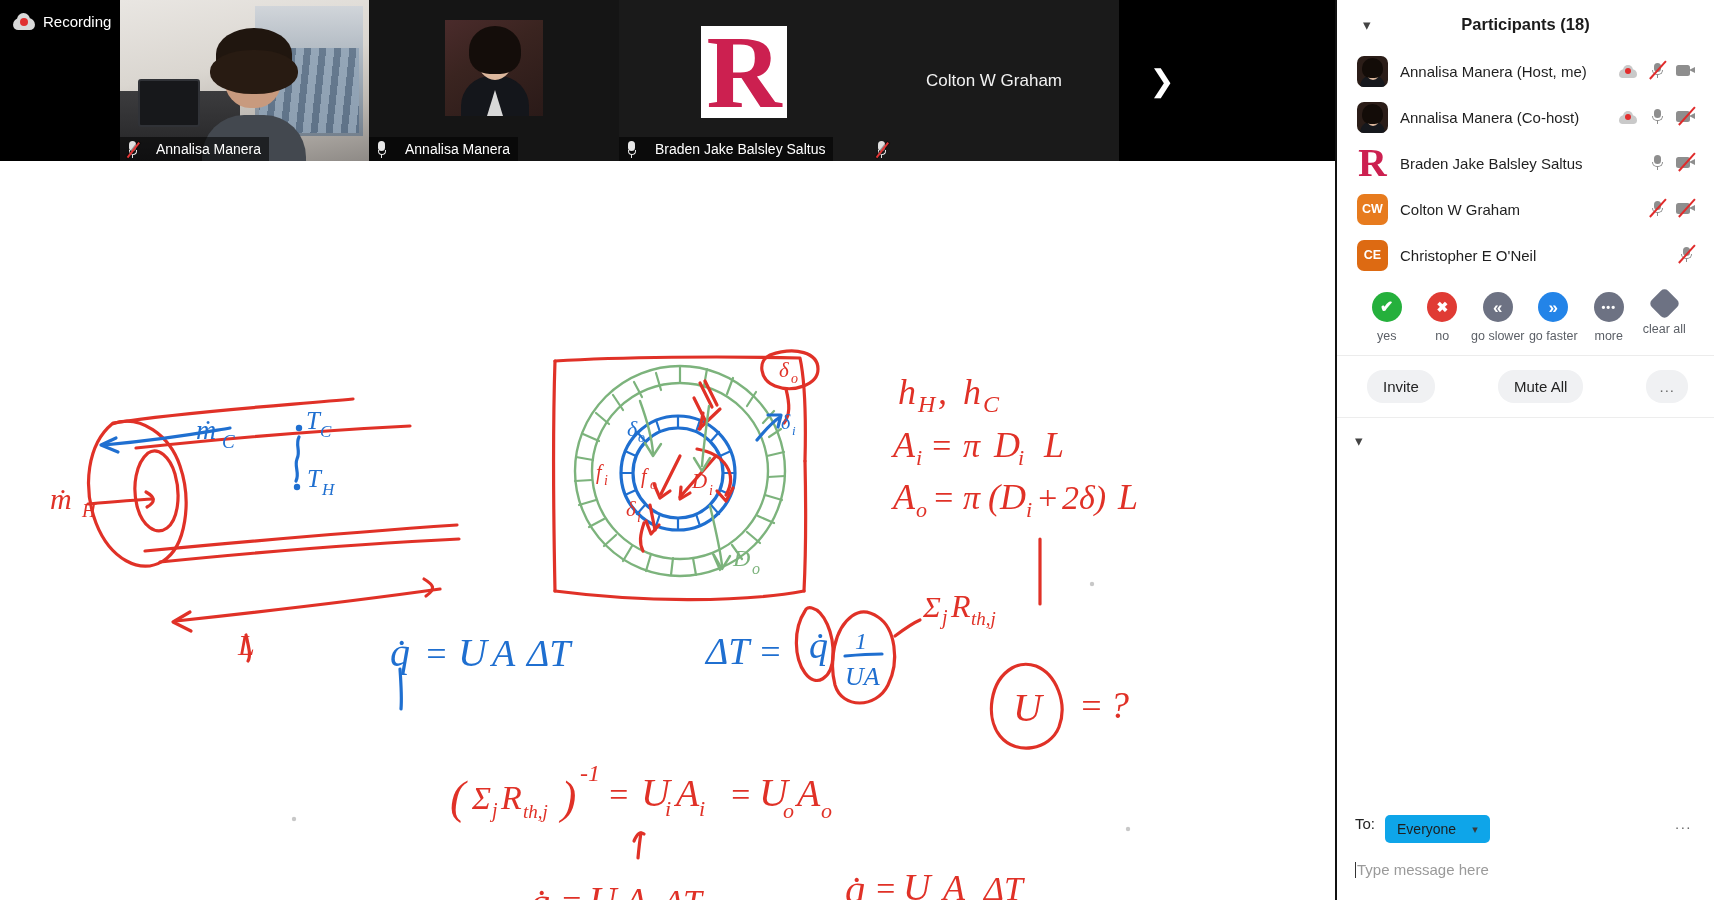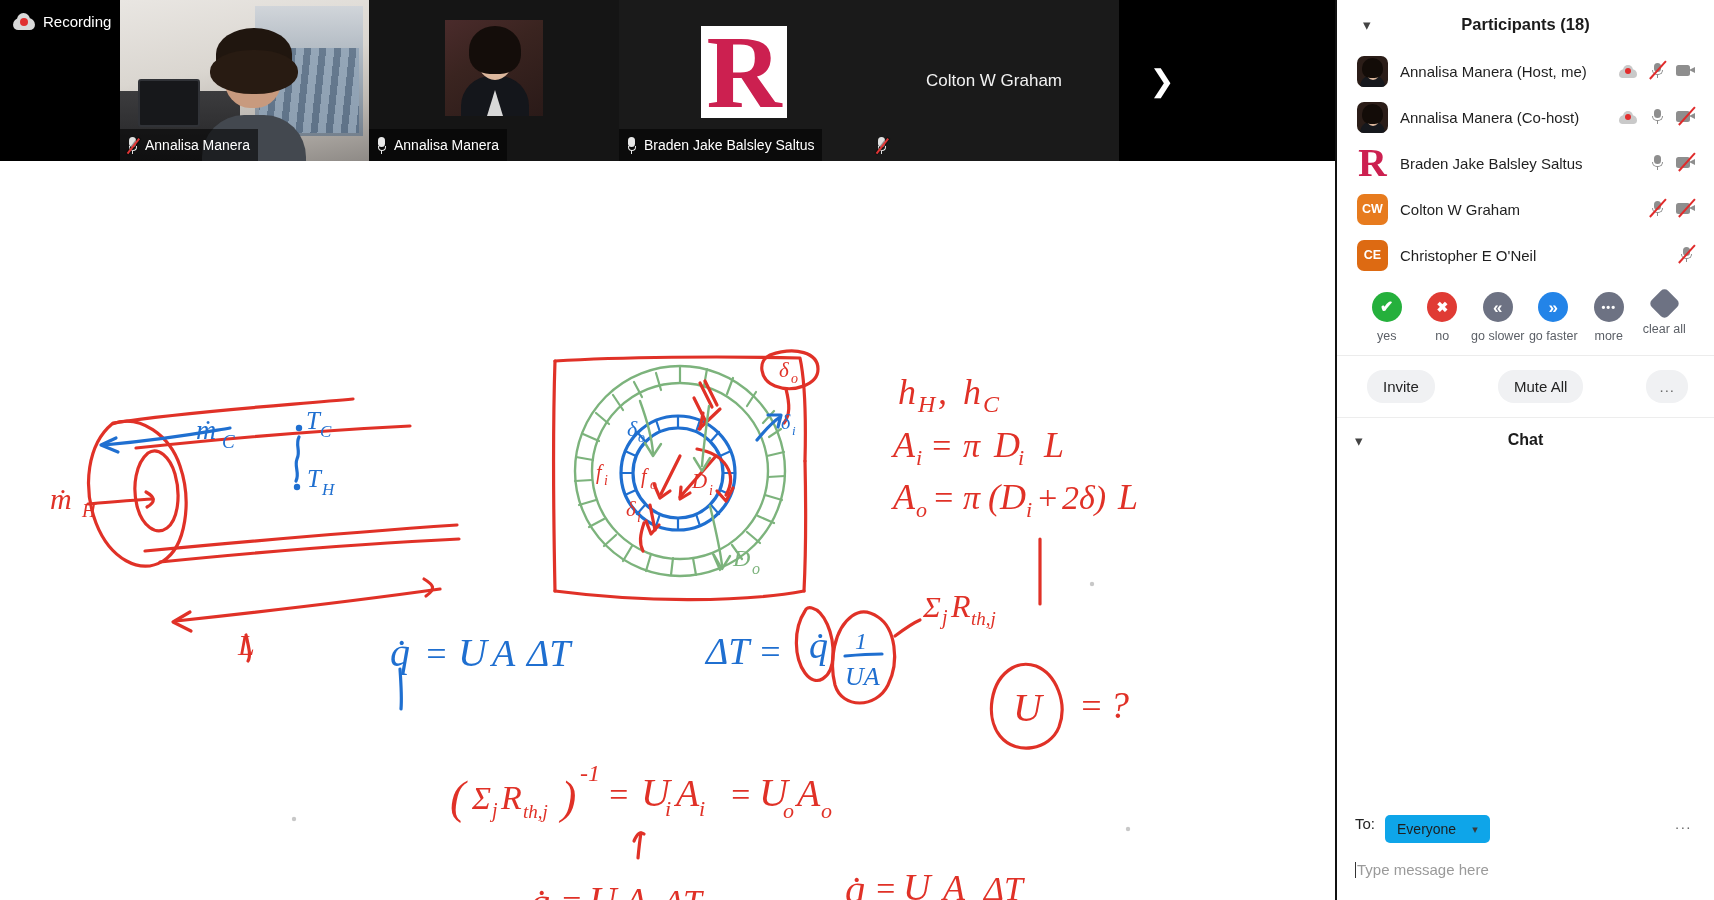--- a/index.html
+++ b/index.html
@@ -121,22 +121,22 @@
     display: flex; align-items: center; justify-content: center;
     font-family: "Liberation Serif", serif;
     font-size: 104px; line-height: 88px; font-weight: 700; color: #cc2050;
   }
   .tile-nameonly {
     position: absolute; inset: 0; display: flex; align-items: center;
     justify-content: center; text-align: center; color: #f2f2f2;
     font-size: 17px; line-height: 29px; padding: 0 18px;
   }
   .tile-footer {
-    position: absolute; left: 0; bottom: 0; height: 32px;
-    display: flex; align-items: center; gap: 6px; padding: 0 8px 0 6px;
+    position: absolute; left: 0; bottom: 0; height: 24px;
+    display: flex; align-items: center; gap: 17px; padding: 0 8px 0 6px;
     background: rgba(0,0,0,.55); color: #fff; font-size: 14px;
     max-width: 100%; white-space: nowrap; text-align: right;
   }
   .tile-footer.plain { background: transparent; }
   .mic-glyph { position: relative; width: 13px; height: 17px; flex: 0 0 13px; }
   .mic-glyph .body { position: absolute; left: 3px; top: 0; width: 7px; height: 10px; background: #e8e8e8; border-radius: 4px; }
   .mic-glyph .stand { position: absolute; left: 2.5px; top: 9px; width: 8px; height: 5px; border: 1.6px solid #e8e8e8; border-top: none; border-radius: 0 0 5px 5px; }
   .mic-glyph .post { position: absolute; left: 5.6px; top: 13px; width: 1.6px; height: 4px; background: #e8e8e8; }
   .mic-glyph.muted .body, .mic-glyph.muted .post { background: #e0e0e0; }
   .mic-glyph.muted .slash {
@@ -767,21 +767,20 @@
     </div>
 
     <div class="panel-actions">
       <button class="btn">Invite</button>
       <button class="btn">Mute All</button>
       <button class="btn dots">...</button>
     </div>
 
     <div class="chat-header">
       <span class="chev">▾</span>
-      <span class="title">Chat</span>
     </div>
 
     <div class="chat-body"></div>
 
     <div class="chat-to">
       <span class="tolabel">To:</span>
       <span class="select">
         <span>Everyone</span>
         <span class="cd">▾</span>
       </span>

